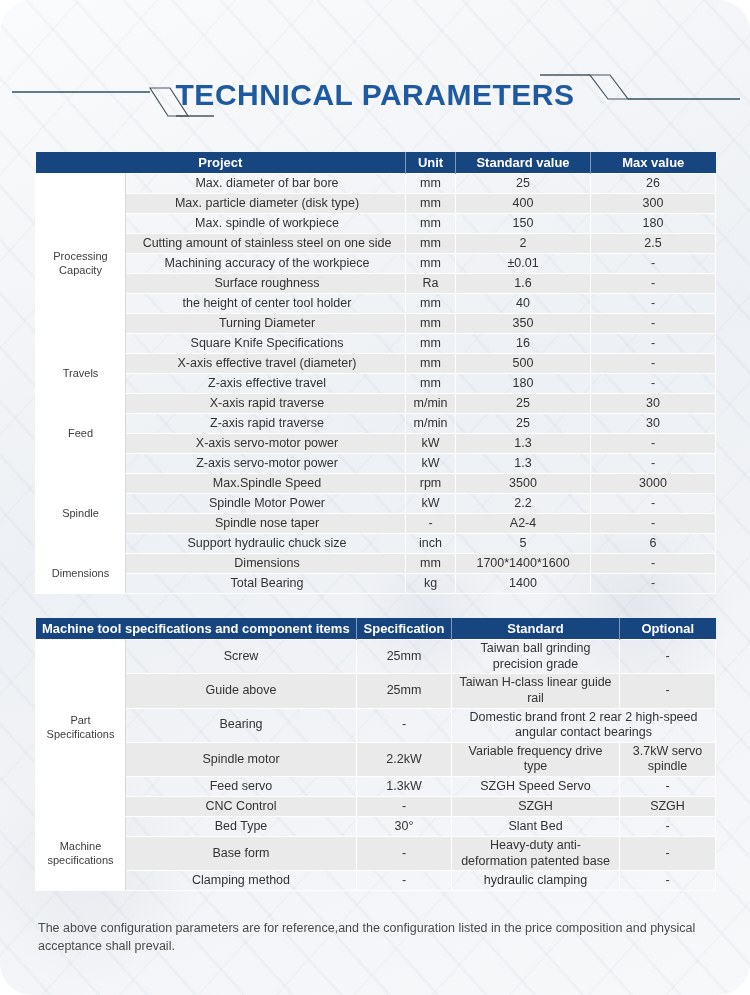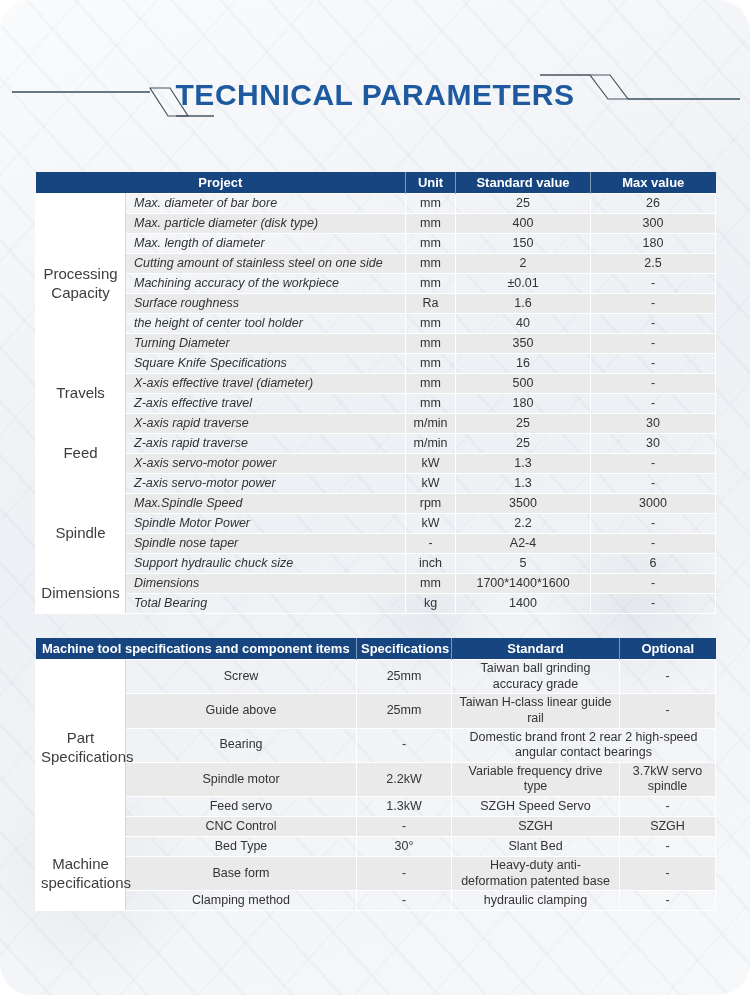--- a/index.html
+++ b/index.html
@@ -20,42 +20,42 @@
       repeating-linear-gradient(132deg, rgba(120,135,155,.04) 0 2px, rgba(120,135,155,0) 2px 58px),
       linear-gradient(160deg, #fafbfc 0%, #edf0f4 45%, #f7f8fa 100%);
     border-radius: 32px;
   }
   .decor{position:absolute; left:0; top:68px; width:750px; height:70px;}
   .page-title{
     position:absolute; left:0; top:78px; width:750px; text-align:center;
     font-size:30px; font-weight:700; letter-spacing:.5px; color:var(--title-color);
   }
   table{border-collapse:collapse; table-layout:fixed; width:680px; background:transparent;}
-  .tbl{position:absolute; left:35px;margin-top:20px;}
+  .tbl{position:absolute; left:35px;}
   .tbl1{top:152px;}
   .tbl2{top:618px;padding-left:40px;}
   th{
     background:var(--header-bg); color:#ffffff; font-size:13px; font-weight:600;
     height:21px; padding:0 4px; border-left:1px solid rgba(255,255,255,.45);
   }
   th:first-child{border-left:none;}
   td{
     font-size:12.5px; color:#333333; text-align:center; line-height:1.25;
     border:1px solid #ffffff; padding:1px 5px; background:transparent;
   }
   .t1 td{height:17px;}
   .t2 td{height:17px;}
   tr.stripe td{background:var(--stripe);}
   td.group{
-    background:#ffffff !important; color:#3d3d3d; font-size:15px;
+    background:#ffffff !important; color:#3d3d3d; font-size:11px;
     border-right:1px solid #d8d8d8; border-bottom:1px solid #ffffff;
   }
   tbody{border-top:1px solid #c9c9c9;}
   tbody.first{border-top:none;}
-  .t1 td.c0{text-align:left; padding-left:8px;font-style:italic;}
+  .t1 td.c0{text-align:center; padding-left:8px;}
   .footnote{
     position:absolute; left:38px; top:906px; width:700px;
     font-size:12.5px; line-height:1.5; color:#4a4a4a;
   }
 </style>
 </head>
 <body>
 
 <div class="page">
 
@@ -94,21 +94,21 @@
           <td class="c2">25</td>
           <td class="c3">26</td>
         </tr>
         <tr class="stripe">
           <td class="c0">Max. particle diameter (disk type)</td>
           <td class="c1">mm</td>
           <td class="c2">400</td>
           <td class="c3">300</td>
         </tr>
         <tr>
-          <td class="c0">Max. length of diameter</td>
+          <td class="c0">Max. spindle of workpiece</td>
           <td class="c1">mm</td>
           <td class="c2">150</td>
           <td class="c3">180</td>
         </tr>
         <tr class="stripe">
           <td class="c0">Cutting amount of stainless steel on one side</td>
           <td class="c1">mm</td>
           <td class="c2">2</td>
           <td class="c3">2.5</td>
         </tr>
@@ -233,31 +233,31 @@
     <colgroup>
       <col style="width:90px">
         <col style="width:231px">
         <col style="width:95px">
         <col style="width:168px">
         <col style="width:96px">
     </colgroup>
     <thead>
         <tr>
           <th colspan="2">Machine tool specifications and component items</th>
-          <th>Specifications</th>
+          <th>Specification</th>
           <th>Standard</th>
           <th>Optional</th>
         </tr>
       </thead>
   <tbody class="first">
         <tr>
           <td class="group" rowspan="6">Part Specifications</td>
           <td class="c0">Screw</td>
           <td class="c1">25mm</td>
-          <td class="c2">Taiwan ball grinding accuracy grade</td>
+          <td class="c2">Taiwan ball grinding precision grade</td>
           <td class="c3">-</td>
         </tr>
         <tr class="stripe">
           <td class="c0">Guide above</td>
           <td class="c1">25mm</td>
           <td class="c2">Taiwan H-class linear guide rail</td>
           <td class="c3">-</td>
         </tr>
         <tr>
           <td class="c0">Bearing</td>
@@ -299,14 +299,15 @@
         </tr>
         <tr>
           <td class="c0">Clamping method</td>
           <td class="c1">-</td>
           <td class="c2">hydraulic clamping</td>
           <td class="c3">-</td>
         </tr>
       </tbody>
     </table>
 
+  <p class="footnote">The above configuration parameters are for reference,and the configuration listed in the price composition and physical acceptance shall prevail.</p>
 
 </div>
 
 </body></html>

